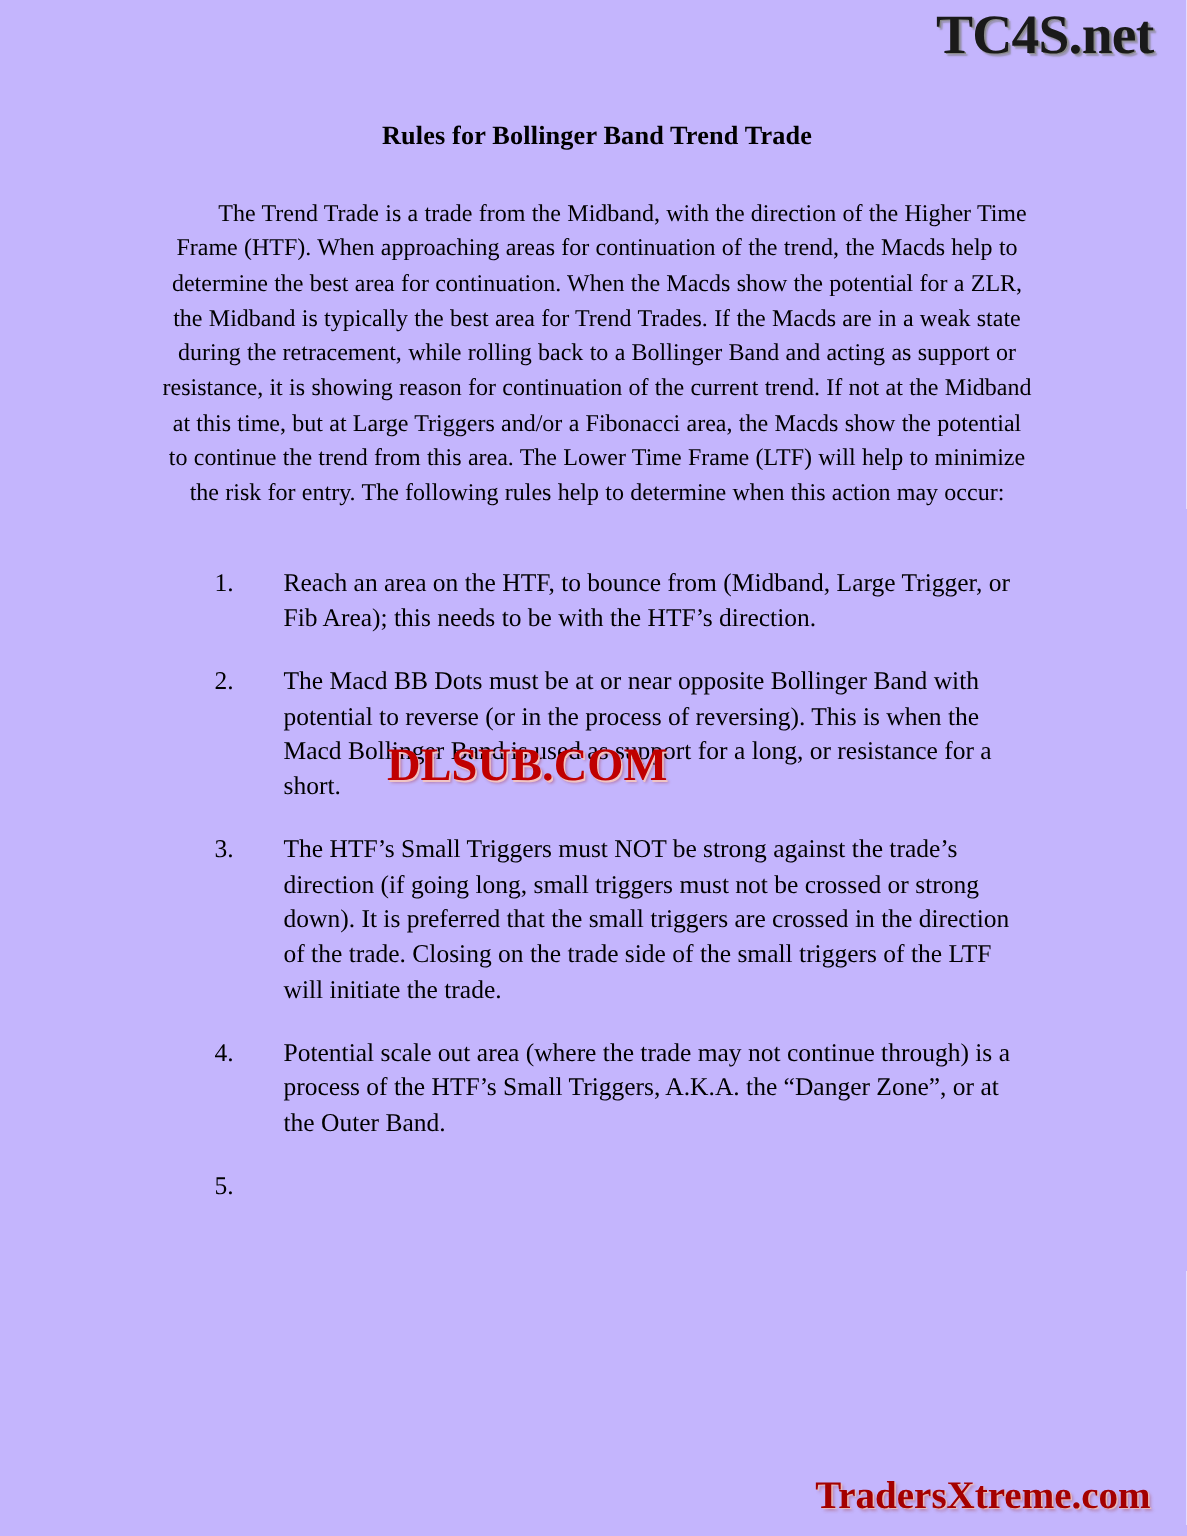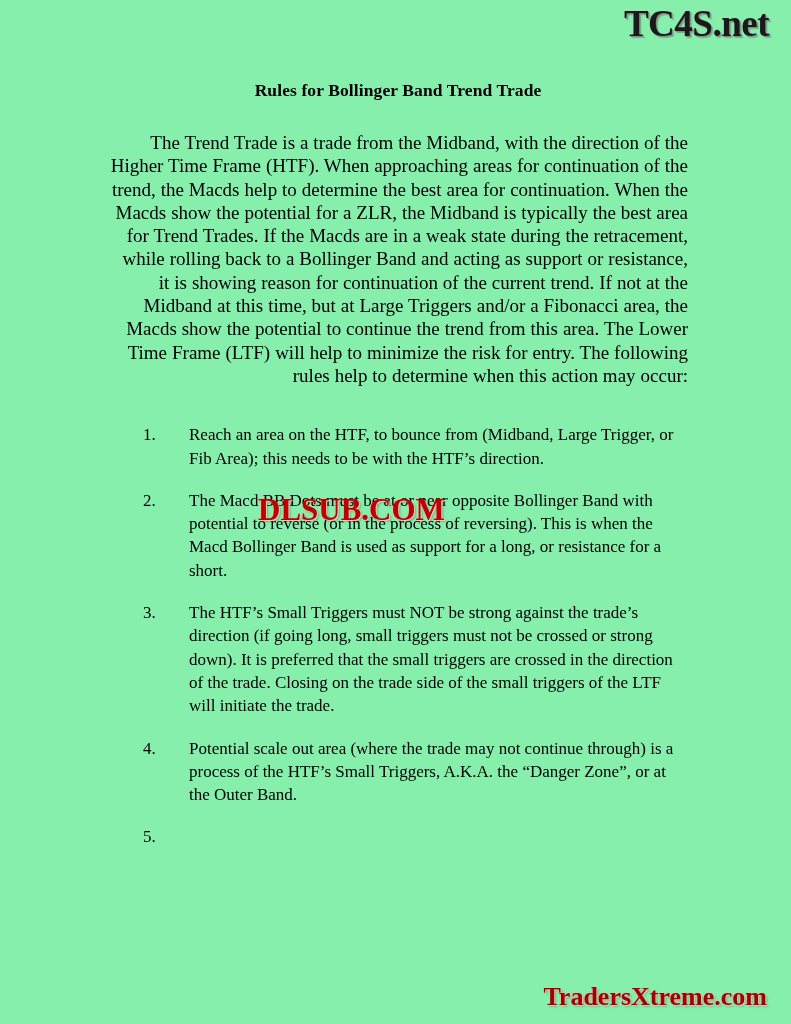--- a/index.html
+++ b/index.html
@@ -8,21 +8,21 @@
     background: #ffffff;
   }
   body {
     font-family: "Liberation Serif", serif;
     color: #000000;
   }
   .page {
     position: relative;
     width: 791px;
     height: 1024px;
-    background: #86efac;
+    background: #c4b5fd;
     overflow: hidden;
     box-sizing: border-box;
   }
 
   
   .logo-top {
     position: absolute;
     top: 2px;
     right: 22px;
     font-family: "Liberation Serif", serif;
@@ -80,23 +80,23 @@
     font-family: "Liberation Serif", serif;
     font-size: 17.5px;
     font-weight: bold;
     text-align: center;
     margin: 0 0 30px 0;
     padding: 0;
     letter-spacing: 0.1px;
   }
 
   p.intro {
-    font-size: 19px;
+    font-size: 16px;
     line-height: 23.3px;
-    text-align: right;
+    text-align: center;
     margin: 0;
     text-indent: 34px;
     word-spacing: 0.2px;
   }
 
   ol.rules {
     margin: 36px 0 0 0;
     padding-left: 52px;
     font-size: 17px;
     line-height: 23.3px;

